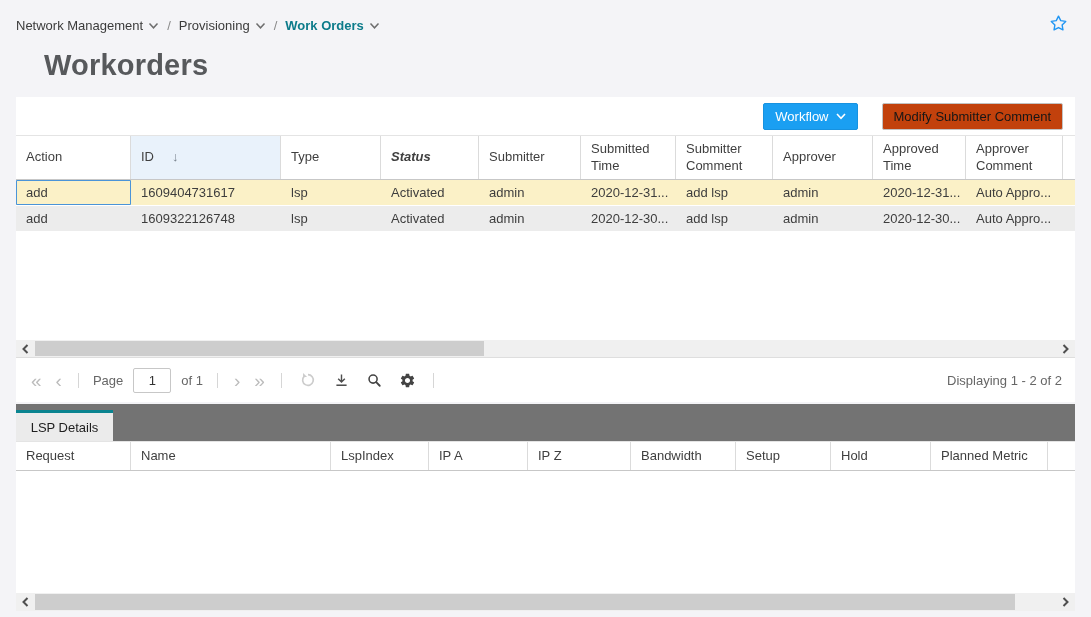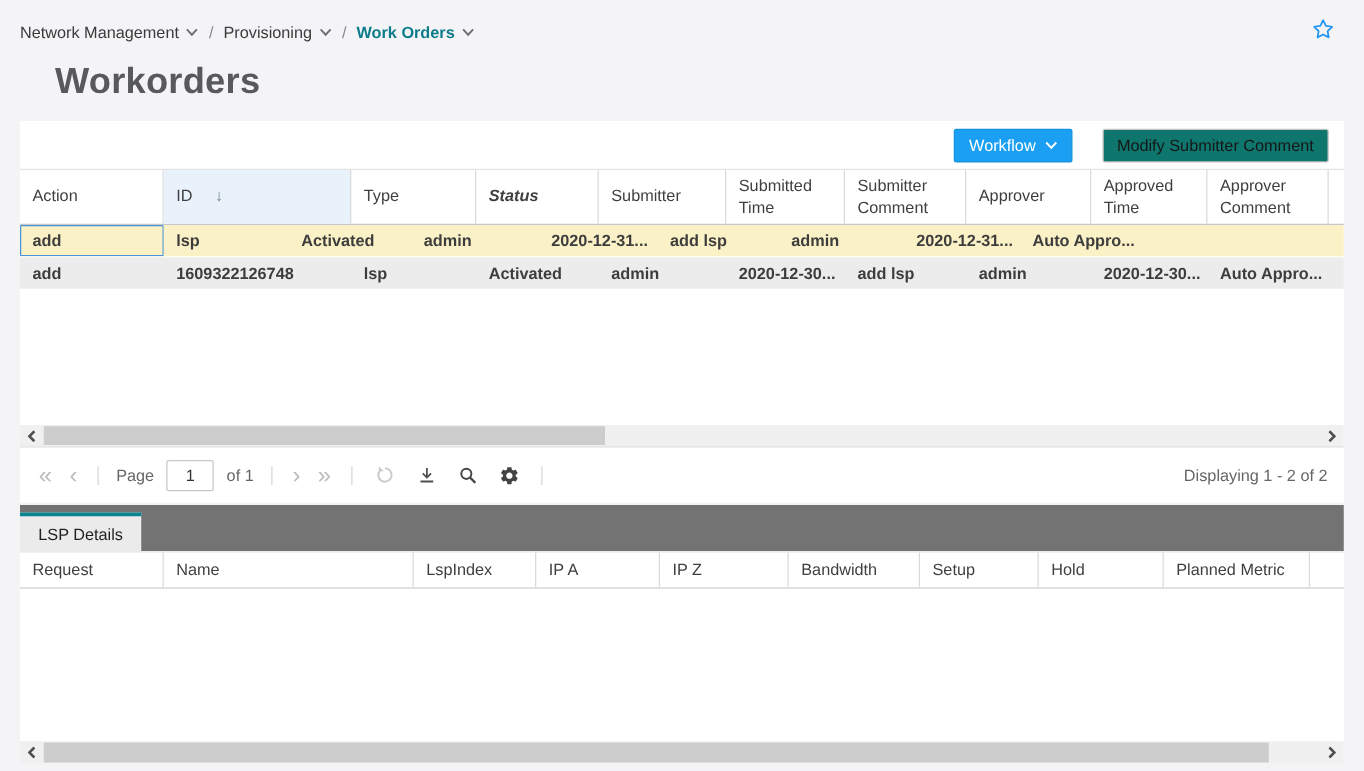--- a/index.html
+++ b/index.html
@@ -33,21 +33,21 @@
   .grid-toolbar {
     height: 38px; display: flex; align-items: center;
     justify-content: flex-end; gap: 24px; padding: 0 12px; background: #fff;
   }
   .btn {
     height: 27px; font-size: 13px; font-family: inherit;
     display: inline-flex; align-items: center; gap: 7px;
     padding: 0 11px; cursor: pointer; border-radius: 2px;
   }
   .btn-primary { background: #1a9ff2; border: 1px solid #1792e0; color: #fff; }
-  .btn-secondary { background: #0f766e; border: 1px solid #c2c2c2; color: #161616; }
+  .btn-secondary { background: #c2410c; border: 1px solid #c2c2c2; color: #161616; }
   
   .grid-header {
     display: flex; background: #fff;
     border-top: 1px solid #e4e4e4; border-bottom: 1px solid #c7c7c7;
     color: #3f3f3f;
   }
   .t1 .grid-header { height: 45px; }
   .hcell {
     padding: 5px 10px; border-right: 1px solid #dbdbdb;
     display: flex; align-items: center; line-height: 1.25;
@@ -62,21 +62,21 @@
   .t1 .c4{width:102px}.t1 .c5{width:95px}.t1 .c6{width:97px}.t1 .c7{width:100px}
   .t1 .c8{width:93px}.t1 .c9{width:97px}
   
   .t2 .c0{width:115px}.t2 .c1{width:200px}.t2 .c2{width:98px}.t2 .c3{width:99px}
   .t2 .c4{width:103px}.t2 .c5{width:105px}.t2 .c6{width:95px}.t2 .c7{width:100px}
   .t2 .c8{width:117px}
   .t2 .grid-header { height: 30px; }
   
   .grid-row {
     display: flex; height: 26px; align-items: center;
-    border-bottom: 1px solid #fff; cursor: pointer; color: #3d3d3d; font-weight: bold;
+    border-bottom: 1px solid #fff; cursor: pointer; color: #3d3d3d;
   }
   .grid-row.selected { background: #fbf1c7; }
   .grid-row.alt { background: #ececec; }
   .cell {
     padding: 0 10px; flex-shrink: 0; white-space: nowrap;
     overflow: hidden; line-height: 25px; height: 100%;
   }
   .cell.focused { box-shadow: inset 0 0 0 1px #4a94d8; border-radius: 1px; }
   .grid-body-fill { height: 108px; background: #fff; }
   .t2 .grid-body-fill { height: 122px; }
@@ -194,20 +194,21 @@
         <span>Approved Time</span>
       </div>
     <div class="hcell c9">
         <span>Approver Comment</span>
       </div>
     <div class="hcell hfill"></div>
   </div>
 
   <div class="grid-row selected">
     <div class="cell c0 focused">add</div>
+    <div class="cell c1">1609404731617</div>
     <div class="cell c2">lsp</div>
     <div class="cell c3">Activated</div>
     <div class="cell c4">admin</div>
     <div class="cell c5">2020-12-31...</div>
     <div class="cell c6">add lsp</div>
     <div class="cell c7">admin</div>
     <div class="cell c8">2020-12-31...</div>
     <div class="cell c9">Auto Appro...</div>
   </div>
 

